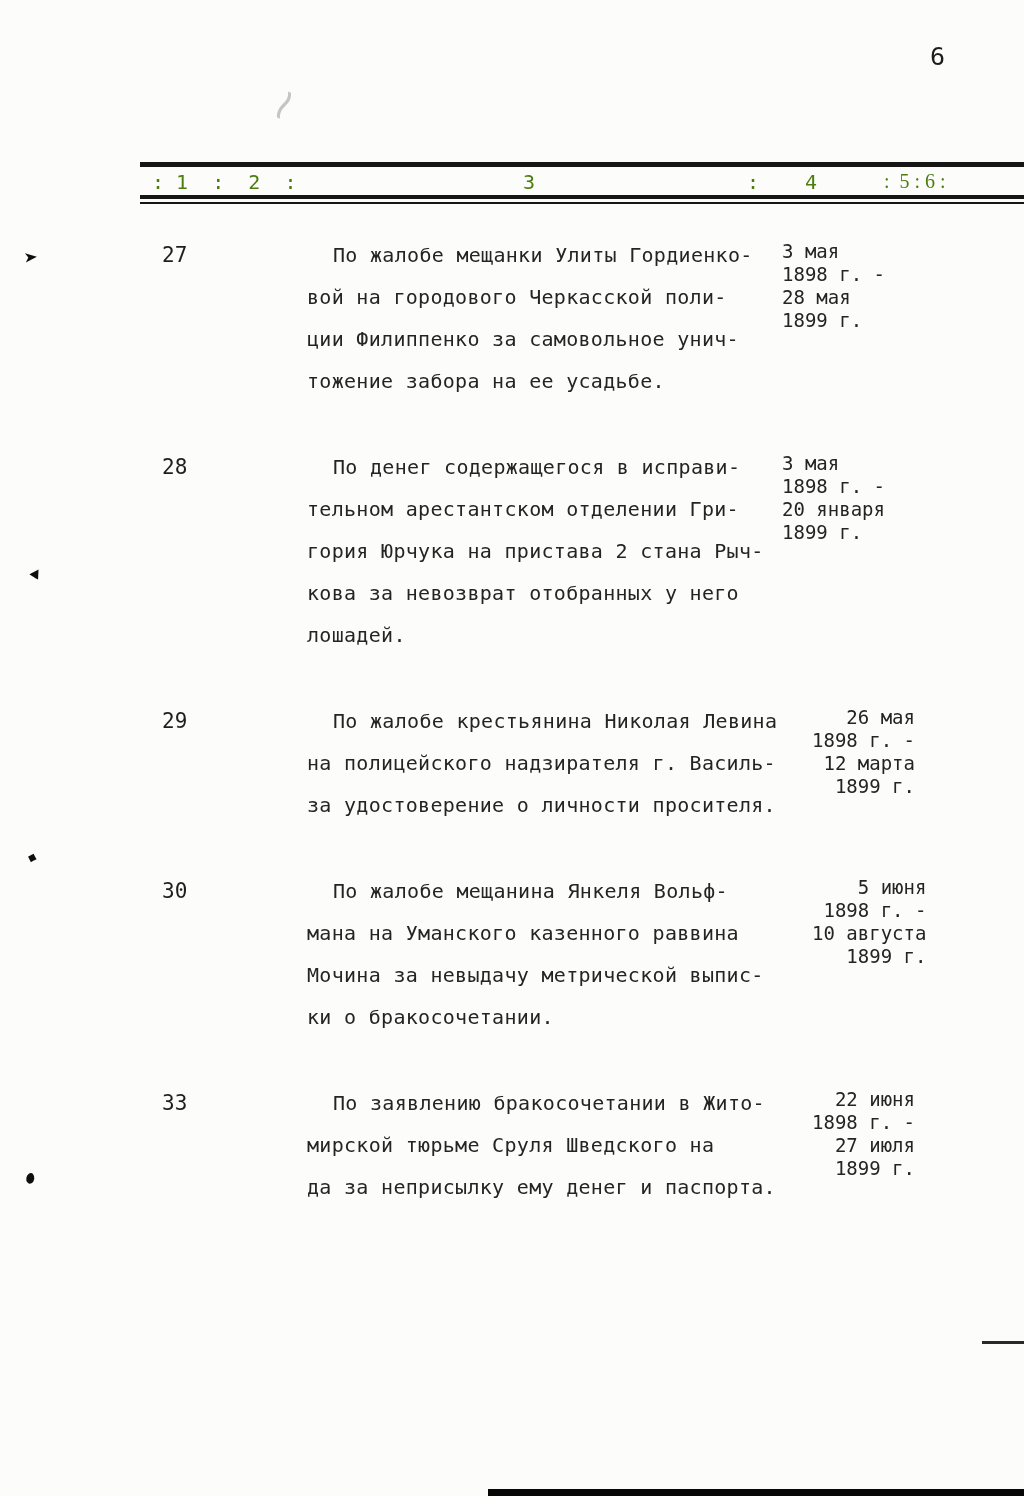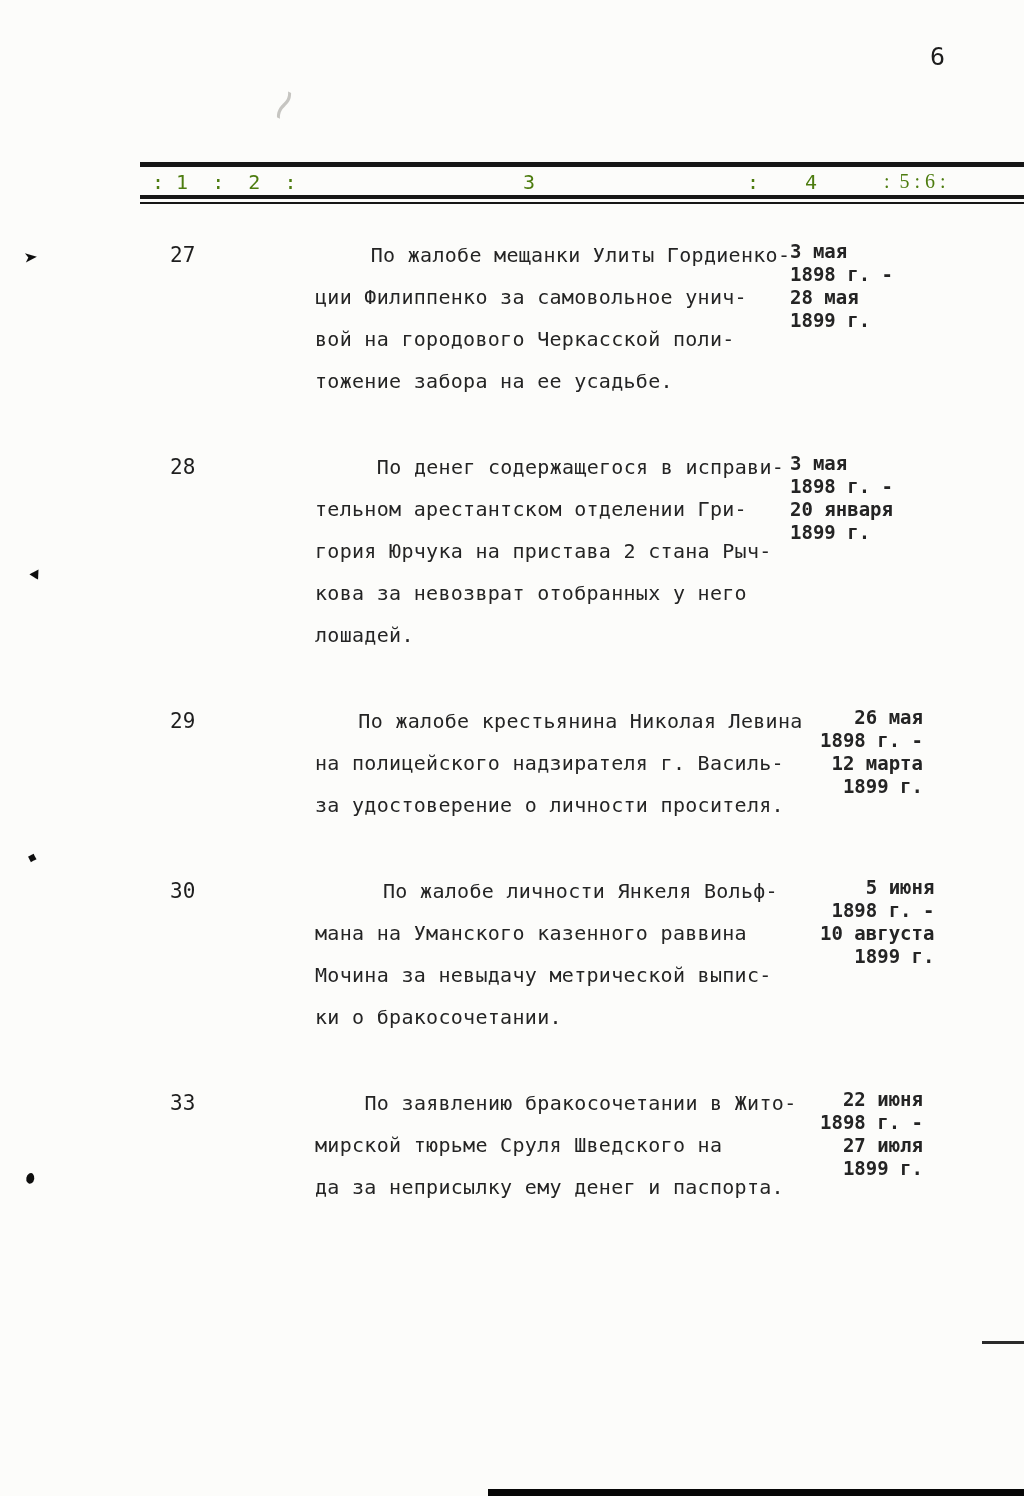--- a/index.html
+++ b/index.html
@@ -24,29 +24,29 @@
   .rule-line.mid{height:4px;margin-top:1px;}
   .rule-line.thin{height:2px;margin-top:3px;}
   .hdr-row{position:relative;height:27px;font-size:20px;color:#4d7c0f;}
   .hdr-row span{position:absolute;top:3px;white-space:pre;}
   .hdr-left{left:12px;}
   .hdr-c3{left:383px;}
   .hdr-sep{left:607px;}
   .hdr-c4{left:665px;}
   .hdr-right{left:744px;font-family:Liberation Serif, serif;}
   
-  .entries{position:absolute;top:234px;left:0;width:928px;padding-left:8px;}
+  .entries{position:absolute;top:234px;left:0;width:928px;}
   .entry{position:relative;margin-bottom:44px;}
   .col-num{position:absolute;left:162px;top:9px;font-size:21px;color:#1e1e1e;}
   .col-desc{margin-left:307px;width:505px;font-size:20px;line-height:42px;
     letter-spacing:.3px;color:#242424;}
   .col-desc .line{white-space:nowrap;}
-  .col-desc .line:first-child{text-indent:26px;text-align:center;}
+  .col-desc .line:first-child{text-indent:26px;}
   .col-dates{position:absolute;left:782px;top:6px;font-size:19px;line-height:23px;
-    color:#242424;font-weight:bold;}
+    color:#242424;}
   .entry.dates-shift .col-dates{left:812px;text-align:right;}
   
   .artifact{position:absolute;color:#0e0e0e;}
   .a1{top:244px;left:24px;font-size:24px;transform:rotate(-6deg) scaleY(.85);}
   .a2{top:564px;left:30px;font-size:18px;transform:rotate(-28deg) scale(.95,.8);}
   .a3{top:848px;left:28px;font-size:15px;transform:rotate(18deg);}
   .a4{top:1168px;left:26px;font-size:15px;transform:rotate(10deg) scale(.9,1.2);}
   
   .bottom-dash{position:absolute;top:1341px;left:982px;width:42px;height:3px;background:#2a2a2a;}
   .bottom-bar{position:absolute;top:1489px;left:488px;width:536px;height:7px;background:#060606;}
@@ -71,22 +71,22 @@
     </div>
     <div class="rule-line mid"></div>
     <div class="rule-line thin"></div>
   </div>
 
   <div class="entries">
       <div class="entry">
       <div class="col-num">27</div>
       <div class="col-desc">
           <div class="line">По жалобе мещанки Улиты Гордиенко-</div>
+          <div class="line">вой на городового Черкасской поли-</div>
           <div class="line">ции Филиппенко за самовольное унич-</div>
-          <div class="line">вой на городового Черкасской поли-</div>
           <div class="line">тожение забора на ее усадьбе.</div>
         </div>
       <div class="col-dates">
           <div class="dline">3 мая</div>
           <div class="dline">1898 г. -</div>
           <div class="dline">28 мая</div>
           <div class="dline">1899 г.</div>
         </div>
     </div>
       <div class="entry">
@@ -115,21 +115,21 @@
       <div class="col-dates">
           <div class="dline">26 мая</div>
           <div class="dline">1898 г. -</div>
           <div class="dline">12 марта</div>
           <div class="dline">1899 г.</div>
         </div>
     </div>
       <div class="entry dates-shift">
       <div class="col-num">30</div>
       <div class="col-desc">
-          <div class="line">По жалобе личности Янкеля Вольф-</div>
+          <div class="line">По жалобе мещанина Янкеля Вольф-</div>
           <div class="line">мана на Уманского казенного раввина</div>
           <div class="line">Мочина за невыдачу метрической выпис-</div>
           <div class="line">ки о бракосочетании.</div>
         </div>
       <div class="col-dates">
           <div class="dline">5 июня</div>
           <div class="dline">1898 г. -</div>
           <div class="dline">10 августа</div>
           <div class="dline">1899 г.</div>
         </div>

